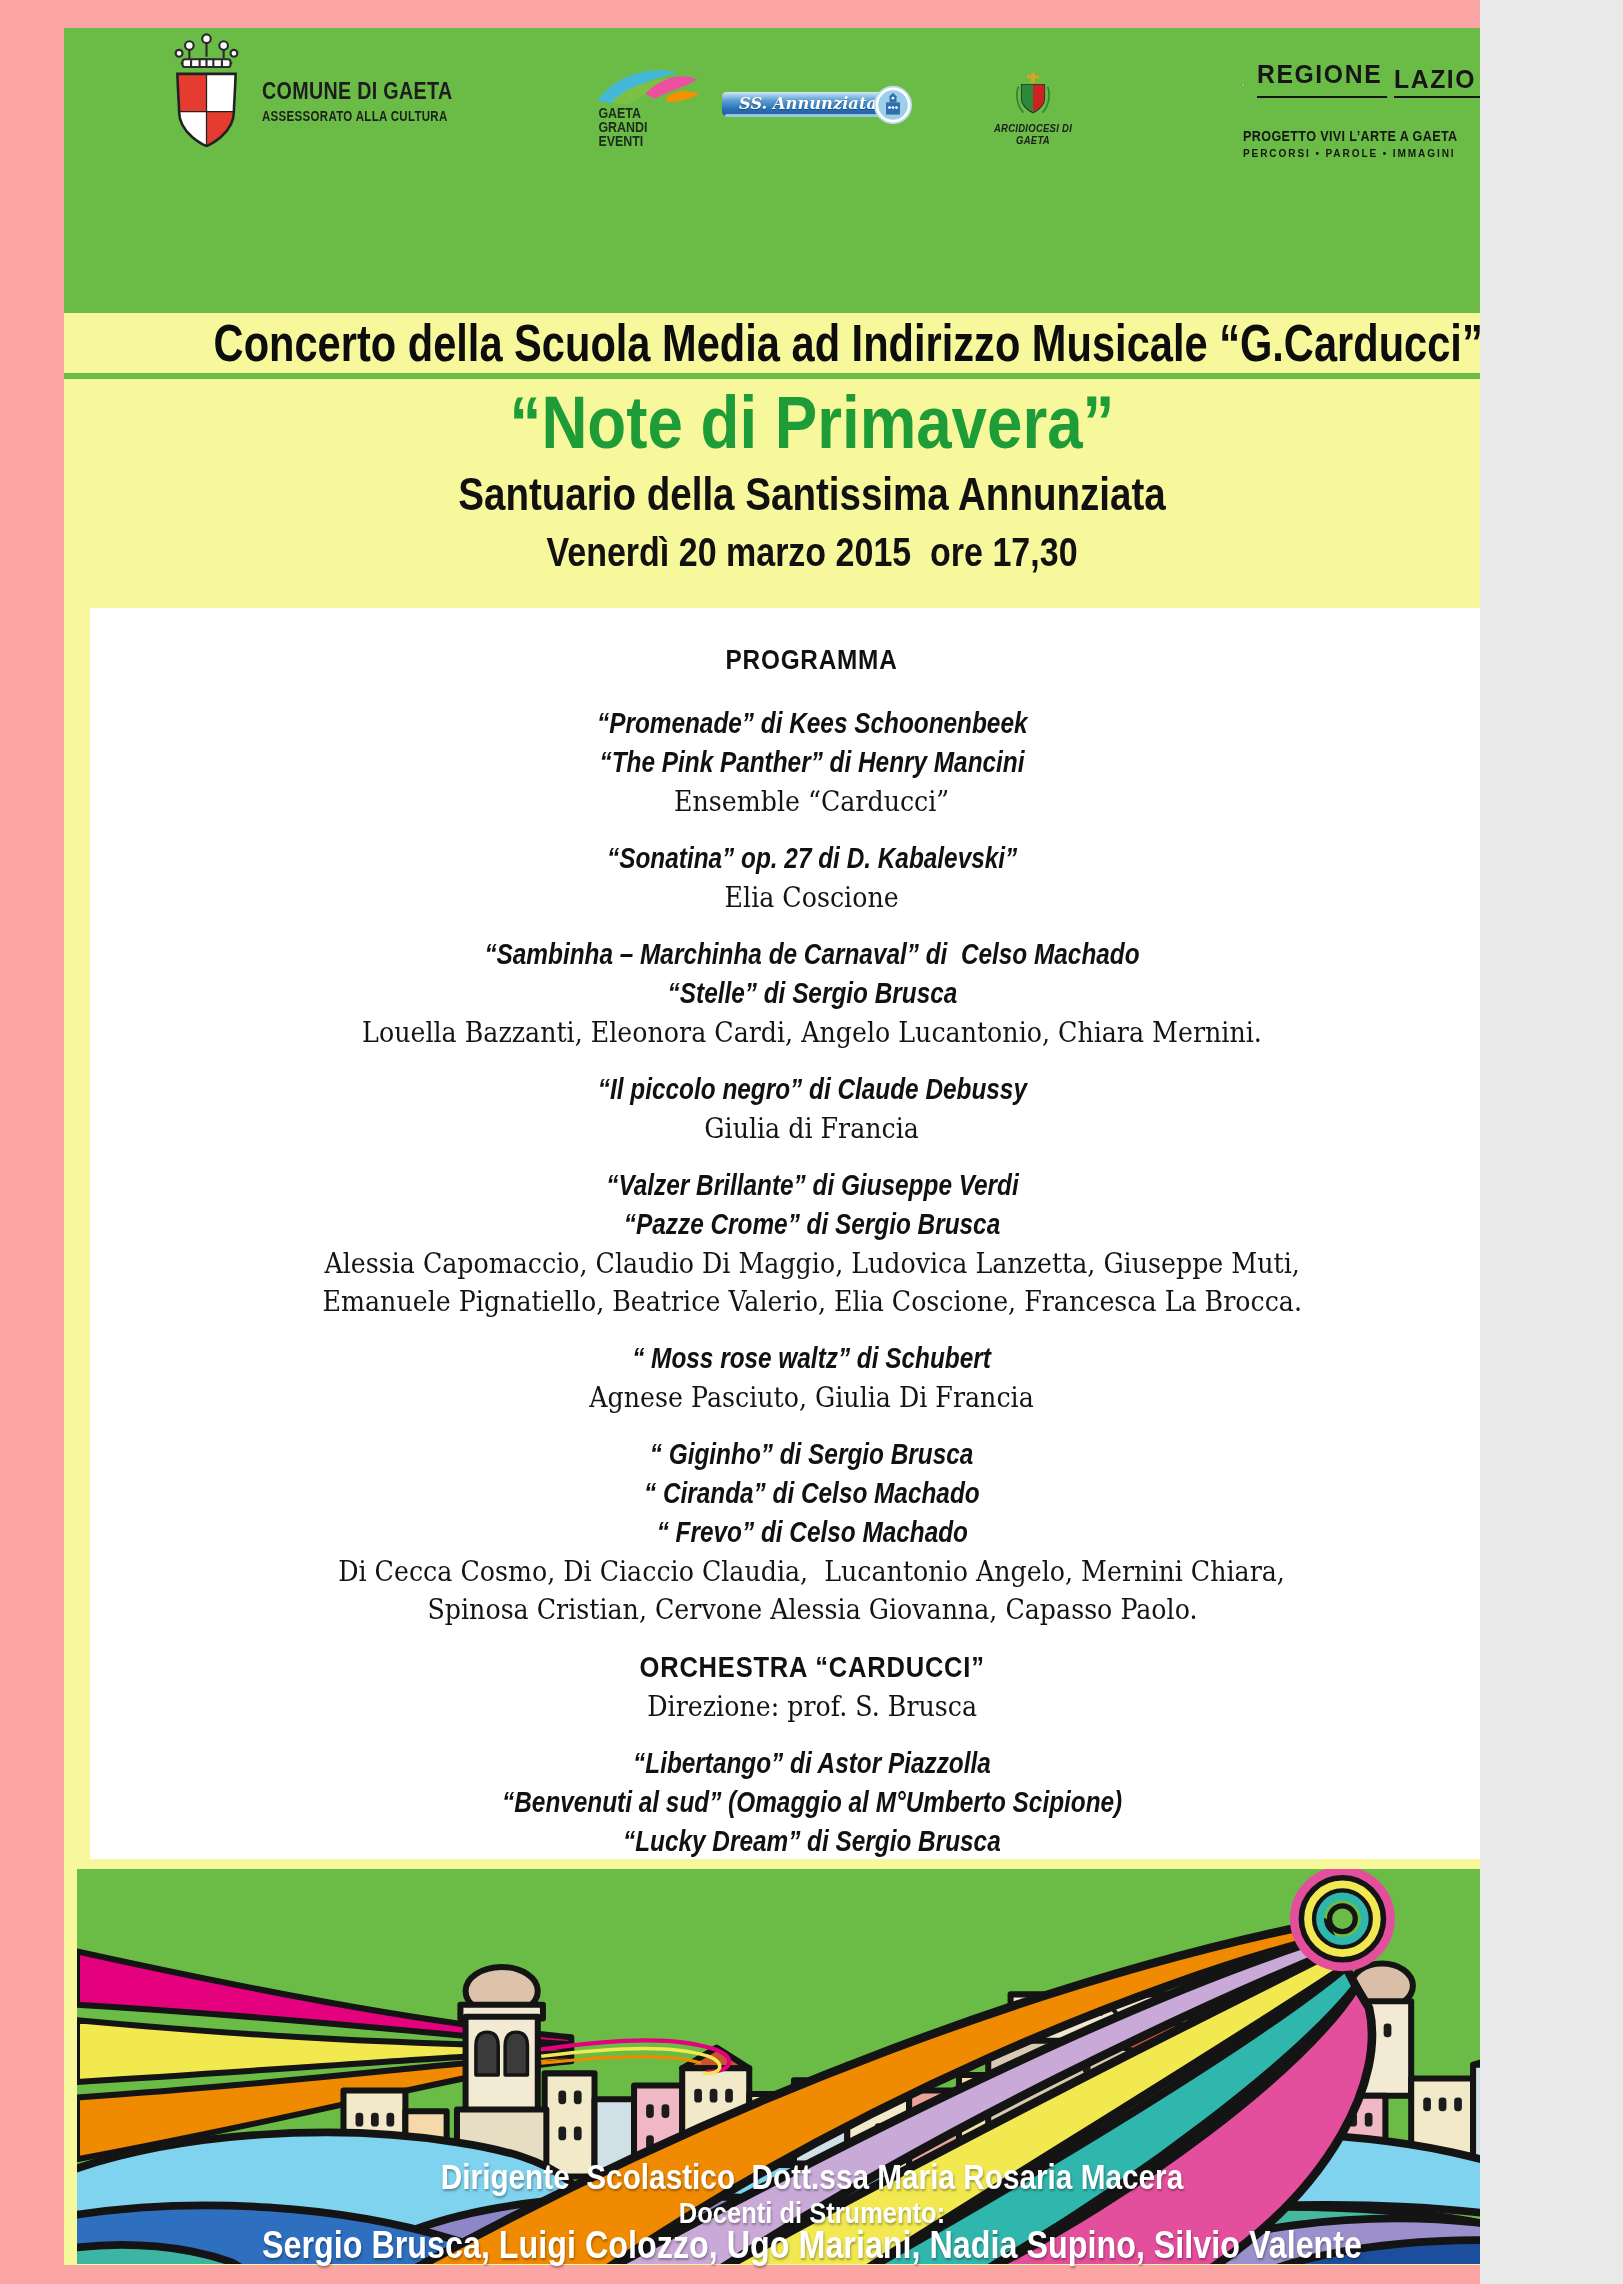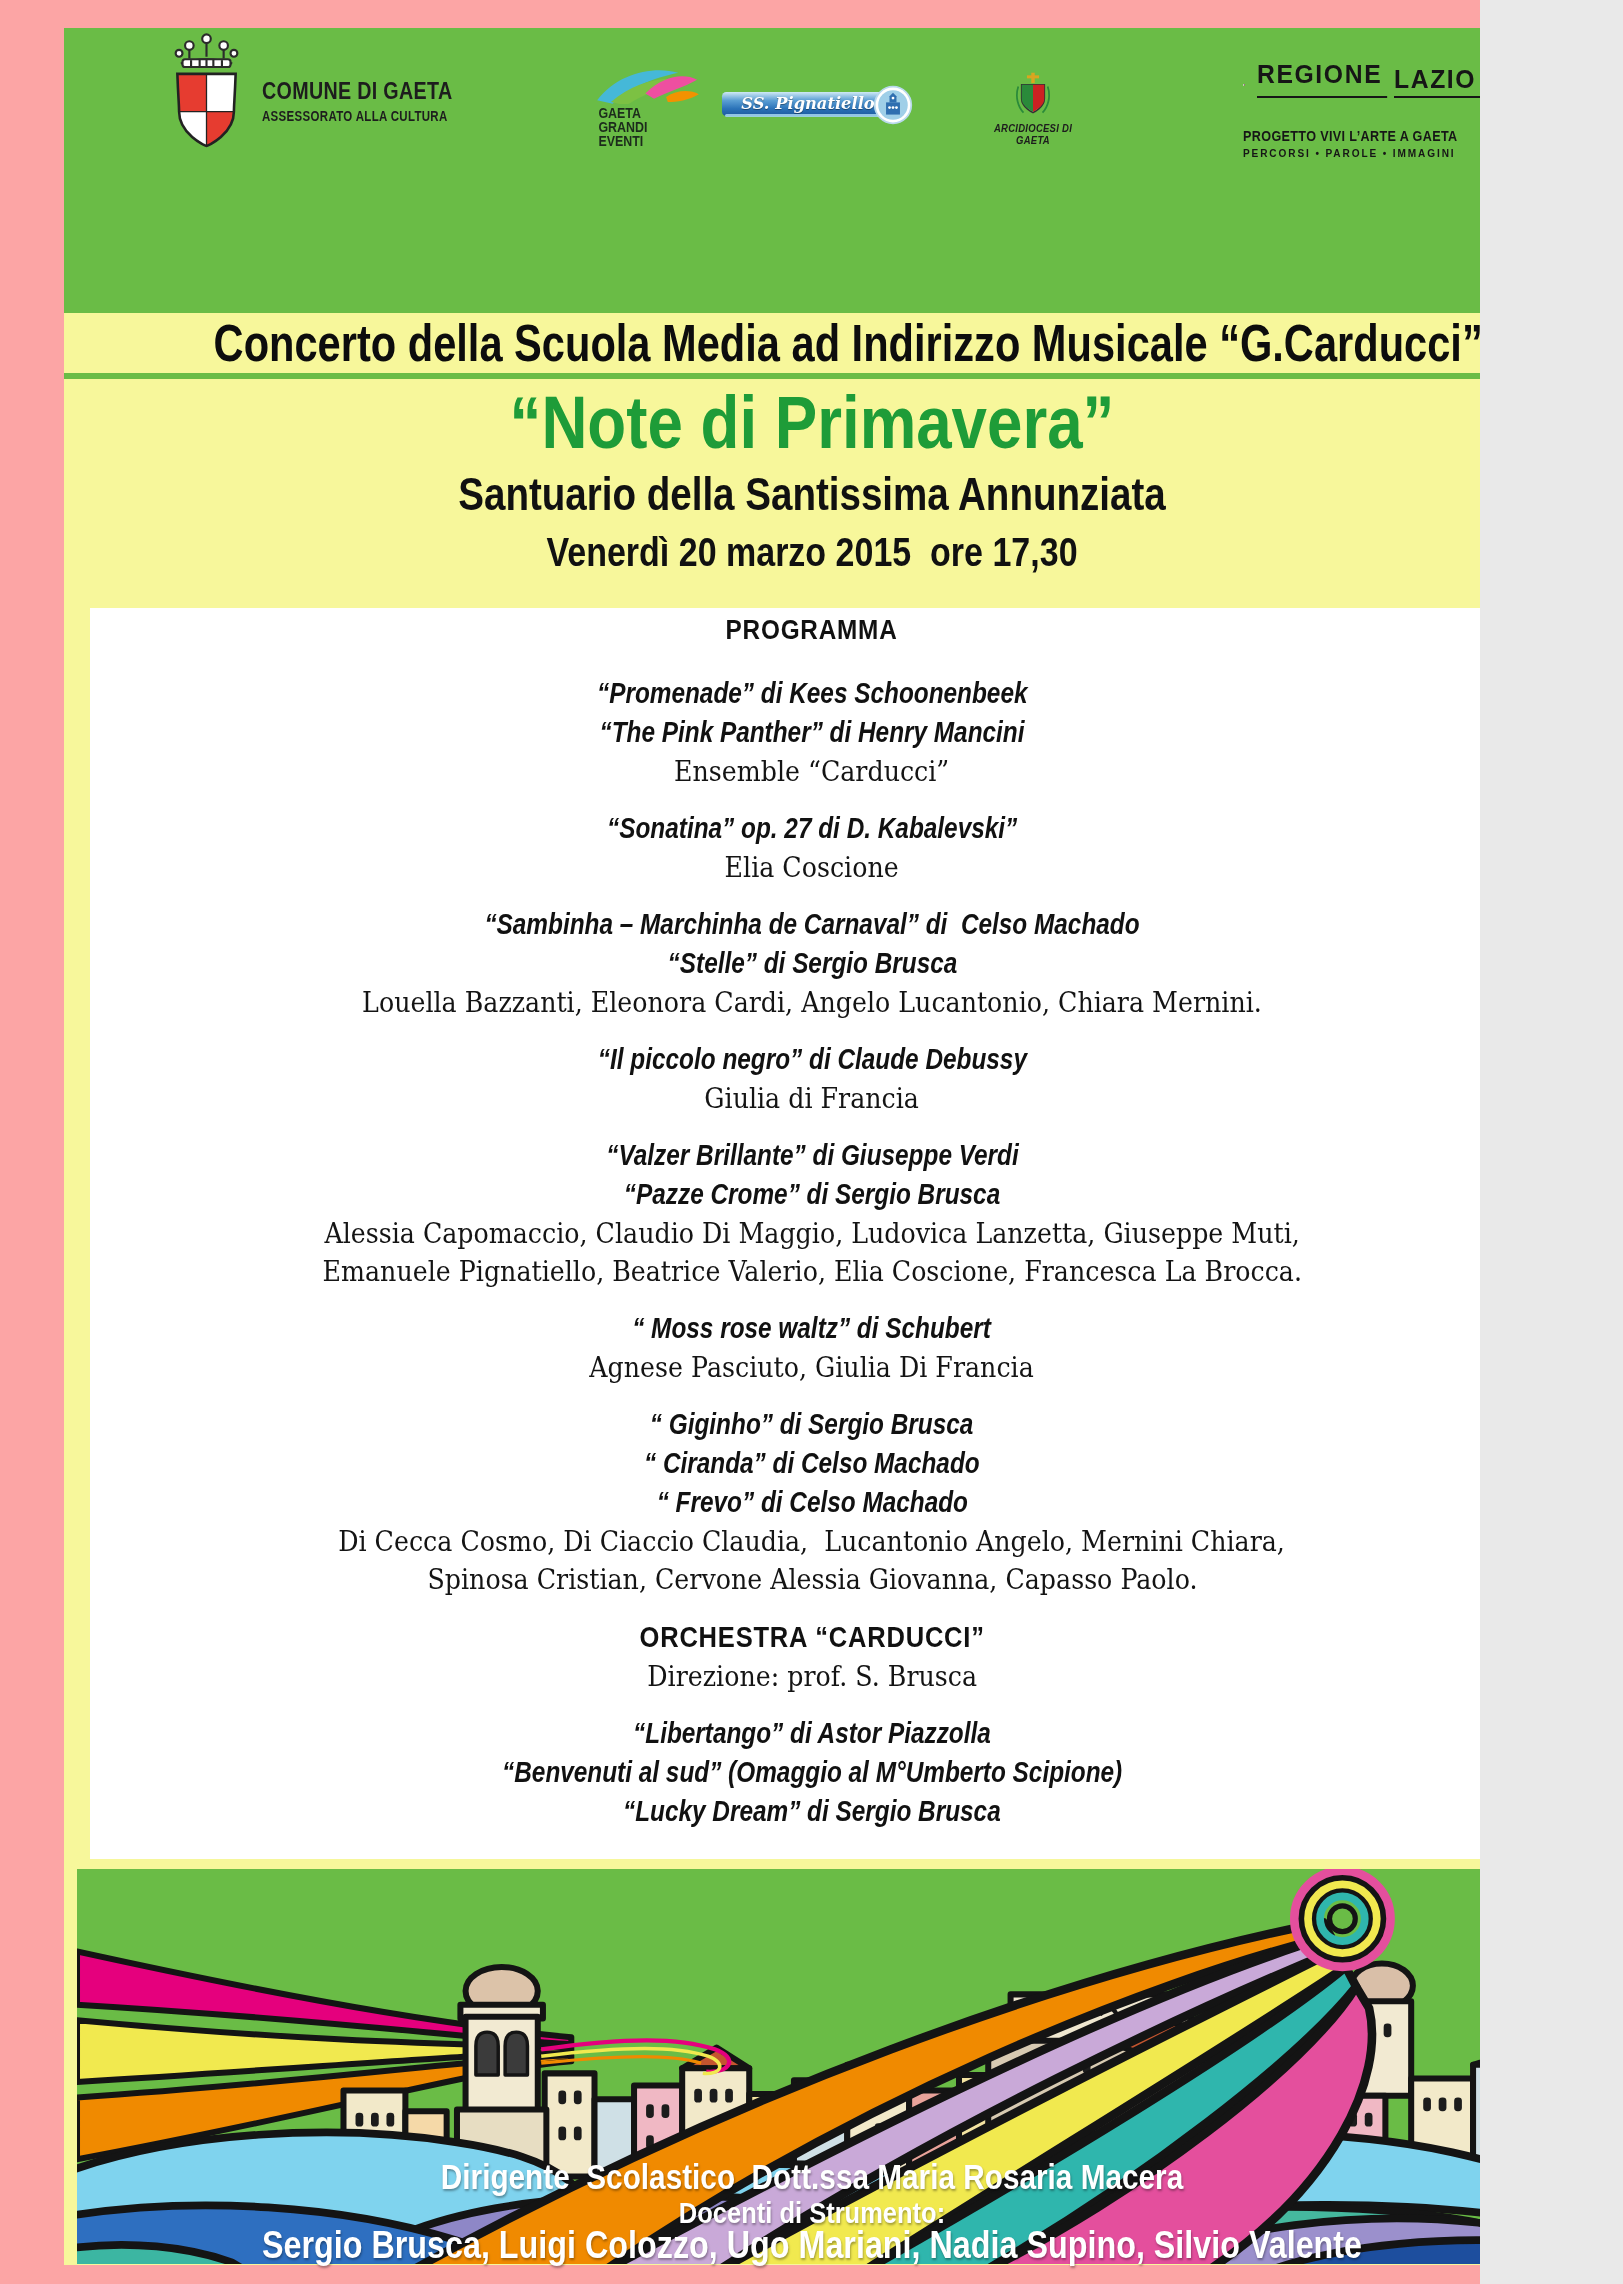--- a/index.html
+++ b/index.html
@@ -42,21 +42,21 @@
   
   .center-line{position:absolute;left:0;width:100%;text-align:center;font-weight:bold;white-space:pre;}
   .concert-line{top:289px;font-size:52px;line-height:53px;color:#0d0d0d;transform:scaleX(.8);}
   .green-rule{position:absolute;left:0;top:345px;width:100%;height:6px;background:var(--band-green,#6abc46);}
   .event-line{top:358px;font-size:74px;line-height:74px;color:var(--title-green,#1e9c38);transform:scaleX(.86);}
   .venue-line{top:442px;font-size:47px;line-height:48px;transform:scaleX(.82);}
   .date-line{top:504px;font-size:40px;line-height:41px;transform:scaleX(.85);}
 
   
   .program-box{position:absolute;left:26px;top:580px;width:1444px;height:1251px;background:#fff;
-               box-sizing:border-box;padding-top:7px;display:flex;flex-direction:column;align-items:center;}
+               box-sizing:border-box;padding-top:37px;display:flex;flex-direction:column;align-items:center;}
   .p-heading{font-size:27px;font-weight:bold;letter-spacing:0.9px;transform:scaleX(.9);margin-bottom:27.5px;white-space:pre;}
   .pi-title{font-size:29px;font-weight:bold;font-style:italic;line-height:39px;transform:scaleX(.84);white-space:pre;}
   .pi-heading{font-size:29px;font-weight:bold;line-height:40px;letter-spacing:0.9px;transform:scaleX(.88);white-space:pre;}
   .pi-performers{font-family:"DejaVu Serif","Liberation Serif",serif;font-size:27.5px;line-height:38px;transform:scaleX(.92);white-space:pre;color:#141414;}
   .pi-spacer{height:19px;flex:none;}
 
   
   .illustration{position:absolute;left:13px;top:1841px;width:1470px;height:395px;overflow:hidden;}
   .illustration svg{display:block;width:100%;height:100%;}
   .footer-line{position:absolute;left:0;width:100%;text-align:center;color:#fff;font-weight:bold;white-space:pre;
@@ -115,21 +115,21 @@
           <path d="M62,34 C82,14 106,10 122,18 C106,27 86,33 72,40 Z" fill="#ee4fa0"></path>
           <path d="M86,38 C98,30 114,29 124,35 C113,42 98,44 88,44 Z" fill="#f29200"></path>
         </svg>
         <div class="gge-text">GAETA</div>
         <div class="gge-text">GRANDI</div>
         <div class="gge-text">EVENTI</div>
       </div>
 
       <div class="logo ssban">
         <div class="ss-bar">
-          <span class="ss-script">SS. Pignatiello</span>
+          <span class="ss-script">SS. Annunziata</span>
         </div>
         <div class="ss-strip"></div>
         <div class="ss-circle">
           <svg width="40" height="40" viewBox="0 0 46 46">
             <circle cx="23" cy="23" r="21" fill="#fff" stroke="#b9d9ec" stroke-width="2"></circle>
             <circle cx="23" cy="23" r="17" fill="#9fcfe8"></circle>
             <path d="M15,34 V20 h16 v14 z" fill="#2f6fb0"></path>
             <path d="M19,20 v-7 l4,-4 4,4 v7 z" fill="#2f6fb0"></path>
             <circle cx="19" cy="26" r="1.6" fill="#fff"></circle>
               <circle cx="23" cy="26" r="1.6" fill="#fff"></circle>

